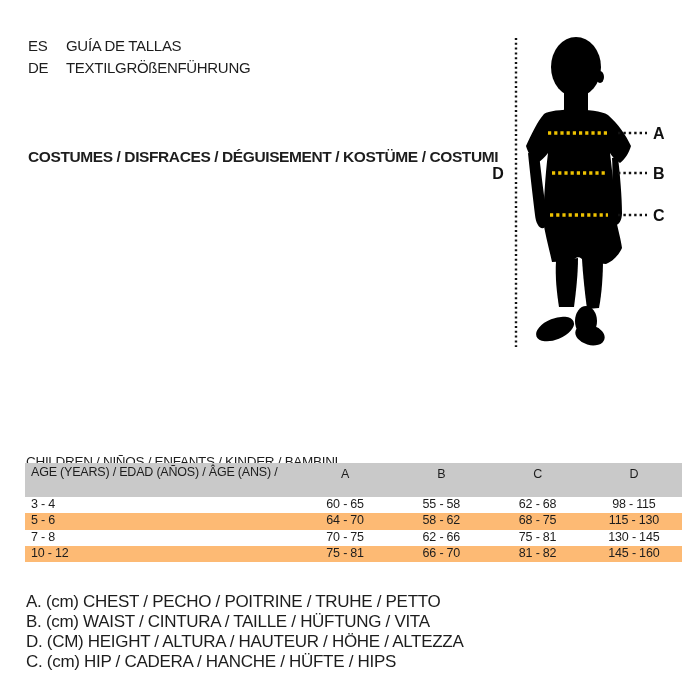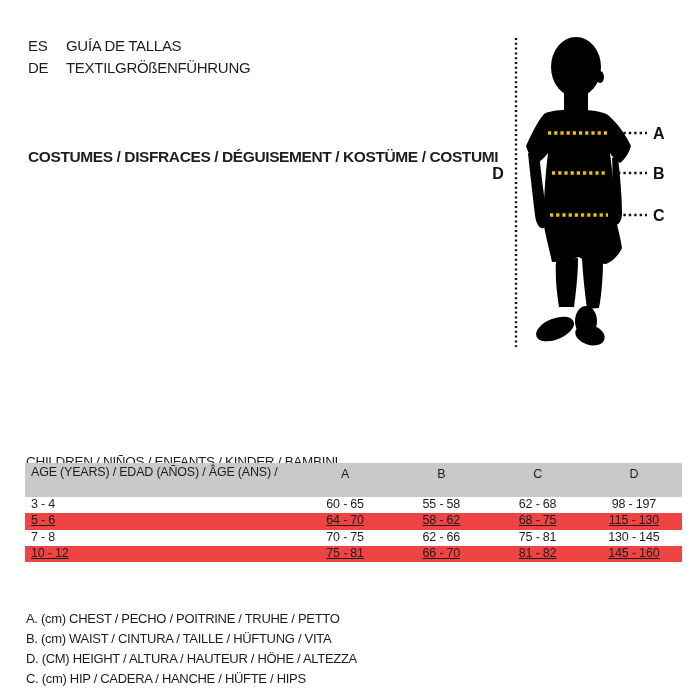--- a/index.html
+++ b/index.html
@@ -87,29 +87,29 @@
   .val-col {
     flex: 1;
     text-align: center;
   }
   .thead .val-col { padding-top: 2px; }
   .trow {
     display: flex;
     height: 16.3px;
     align-items: flex-start;
   }
-  .trow.alt { background: #ef4444; text-decoration: underline; }
+  .trow.alt { background: #fdba74; }
 
   
   .legend {
     position: absolute;
     left: 26px;
-    top: 609px;
+    top: 592px;
     list-style: none;
-    font-size: 13px;
+    font-size: 17px;
     line-height: 20px;
     letter-spacing: -0.3px;
     font-weight: 500;
   }
 </style>
 </head>
 <body>
 
 <div class="page">
 
@@ -175,21 +175,21 @@
       <div class="val-col">B</div>
       <div class="val-col">C</div>
       <div class="val-col">D</div>
     </div>
 
     <div class="trow">
       <div class="age-col">3 - 4</div>
       <div class="val-col">60 - 65</div>
       <div class="val-col">55 - 58</div>
       <div class="val-col">62 - 68</div>
-      <div class="val-col">98 - 197</div>
+      <div class="val-col">98 - 115</div>
     </div>
     <div class="trow alt">
       <div class="age-col">5 - 6</div>
       <div class="val-col">64 - 70</div>
       <div class="val-col">58 - 62</div>
       <div class="val-col">68 - 75</div>
       <div class="val-col">115 - 130</div>
     </div>
     <div class="trow">
       <div class="age-col">7 - 8</div>

